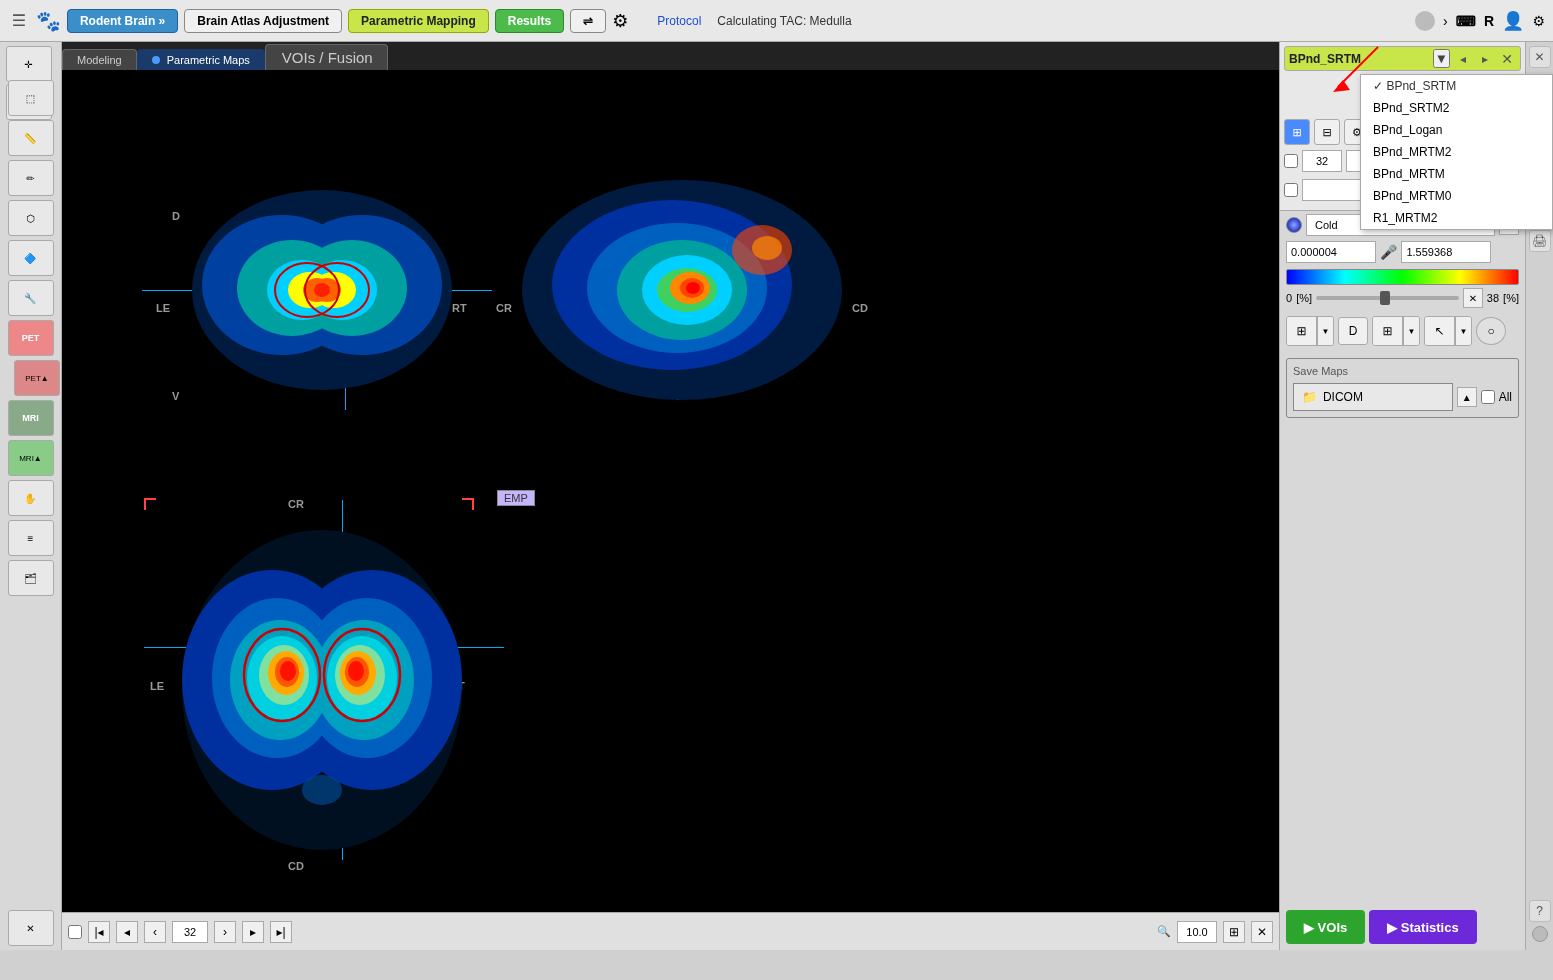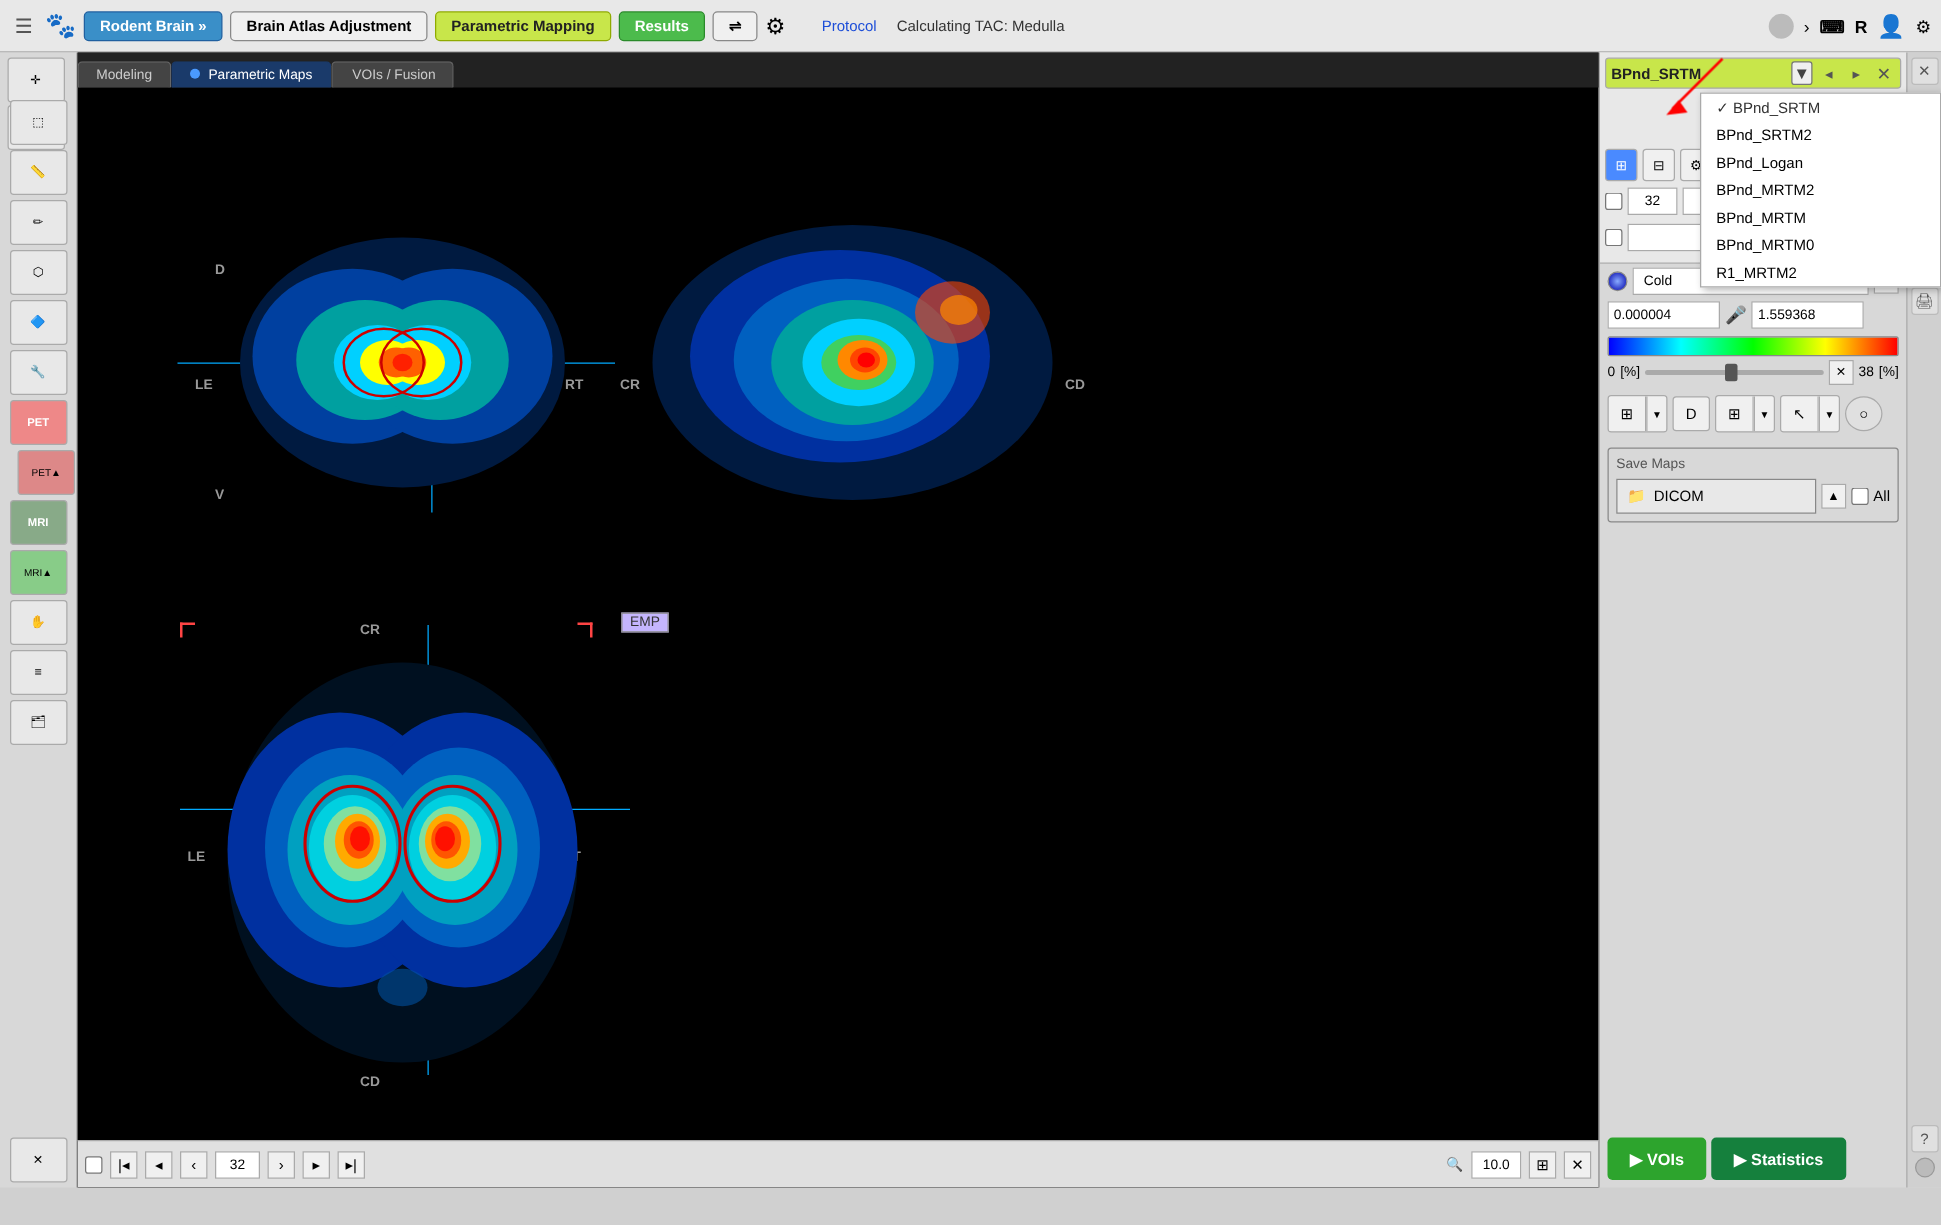--- a/index.html
+++ b/index.html
@@ -436,21 +436,21 @@
       padding: 0 18px;
       border: none;
       border-radius: 4px;
       cursor: pointer;
       font-size: 13px;
       font-weight: bold;
       color: white;
       display: flex; align-items: center; gap: 6px;
     }
     .brbtn.vois { background: #2da42d; }
-    .brbtn.stats { background: #15803d; }
+    .brbtn.stats { background: #6d28d9; }
 
     
     .vp-label {
       position: absolute;
       color: #999;
       font-size: 11px;
       font-weight: bold;
       pointer-events: none;
     }
 
@@ -532,21 +532,21 @@
   <div id="viewport">
 
     <div style="position:absolute; top:0; left:0; right:0; height:28px; background:#222; display:flex; align-items:flex-end; z-index:10;">
       <div class="tab" style="background:#444; color:#ccc; border-color:#666; font-size:11px;">
         <span>Modeling</span>
       </div>
       <div class="tab active" style="background:#1a3a6a; font-size:11px;">
         <span class="tab-dot"></span>
         <span>Parametric Maps</span>
       </div>
-      <div class="tab" style="background:#444; color:#ccc; border-color:#666; font-size:11px;padding-left:16px;">
+      <div class="tab" style="background:#444; color:#ccc; border-color:#666; font-size:15px;padding-left:16px;">
         <span>VOIs / Fusion</span>
       </div>
     </div>
 
     <div style="position:absolute; top:28px; left:0; right:0; bottom:38px;">
 
       <div class="vp-label" style="top:140px; left:110px;">D</div>
       <div class="vp-label" style="top:320px; left:110px;">V</div>
       <div class="vp-label" style="top:232px; left:94px;">LE</div>
       <div class="vp-label" style="top:232px; left:390px;">RT</div>

